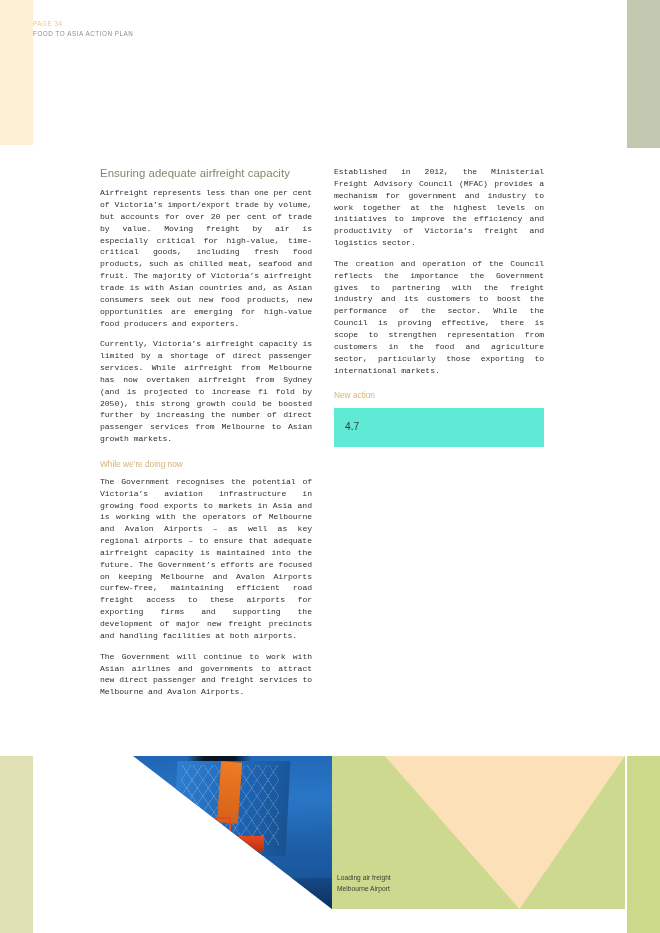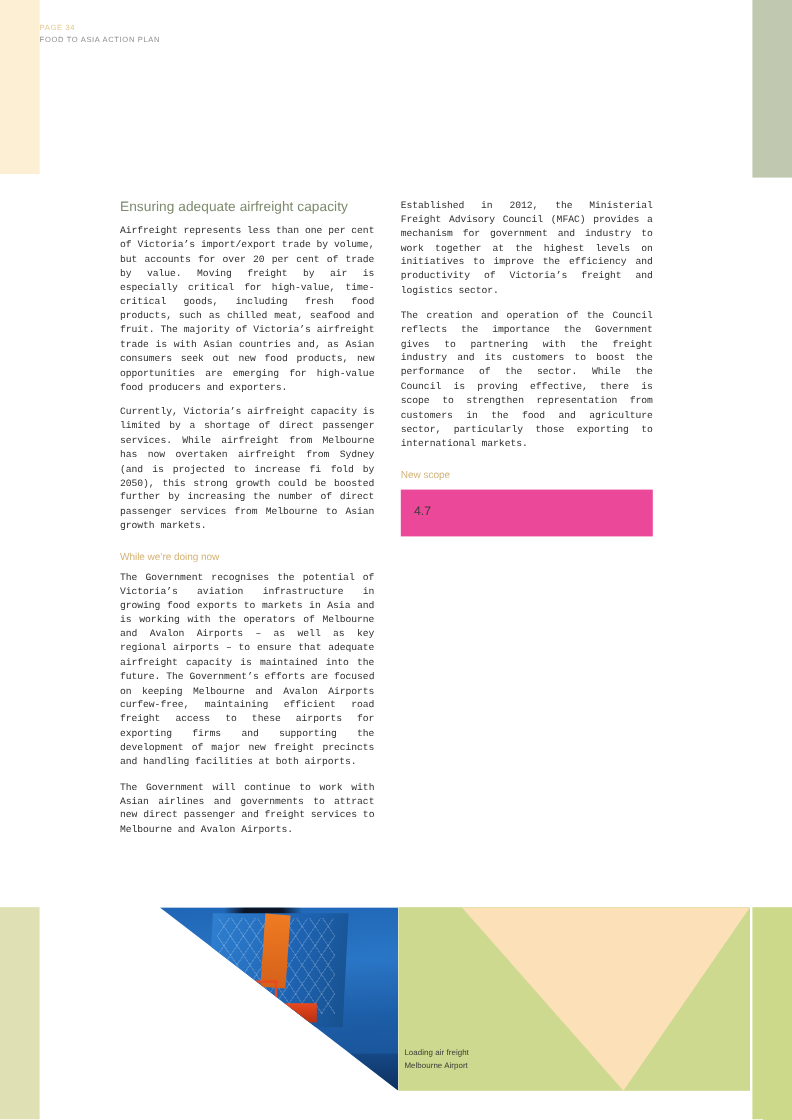--- a/index.html
+++ b/index.html
@@ -98,21 +98,21 @@
     color: #2f2f2f;
     text-align: justify;
     letter-spacing: -0.05px;
     font-family: Liberation Mono, monospace;
   }
   p.body-text:last-child { margin-bottom: 0; }
 
   
   #action-box {
     margin-top: 7px;
-    background: #ec4899;
+    background: #5eead4;
     padding: 11px 11px 13px 11px;
     display: flex;
     gap: 9px;
     align-items: center;
   }
   .action-number {
     font-size: 10.2px;
     color: #3a3a3a;
     flex: 0 0 auto;
     line-height: 1.35;
@@ -276,21 +276,21 @@
     <p class="body-text">Airfreight represents less than one per cent of Victoria’s import/export trade by volume, but accounts for over 20 per cent of trade by value. Moving freight by air is especially critical for high-value, time-critical goods, including fresh food products, such as chilled meat, seafood and fruit. The majority of Victoria’s airfreight trade is with Asian countries and, as Asian consumers seek out new food products, new opportunities are emerging for high-value food producers and exporters.</p>
     <p class="body-text">Currently, Victoria’s airfreight capacity is limited by a shortage of direct passenger services. While airfreight from Melbourne has now overtaken airfreight from Sydney (and is projected to increase fi fold by 2050), this strong growth could be boosted further by increasing the number of direct passenger services from Melbourne to Asian growth markets.</p>
     <h3 class="sub-heading">While we’re doing now</h3>
     <p class="body-text">The Government recognises the potential of Victoria’s aviation infrastructure in growing food exports to markets in Asia and is working with the operators of Melbourne and Avalon Airports – as well as key regional airports – to ensure that adequate airfreight capacity is maintained into the future. The Government’s efforts are focused on keeping Melbourne and Avalon Airports curfew-free, maintaining efficient road freight access to these airports for exporting firms and supporting the development of major new freight precincts and handling facilities at both airports.</p>
     <p class="body-text">The Government will continue to work with Asian airlines and governments to attract new direct passenger and freight services to Melbourne and Avalon Airports.</p>
   </div>
 
   <div class="column col-right">
     <p class="body-text">Established in 2012, the Ministerial Freight Advisory Council (MFAC) provides a mechanism for government and industry to work together at the highest levels on initiatives to improve the efficiency and productivity of Victoria’s freight and logistics sector.</p>
     <p class="body-text">The creation and operation of the Council reflects the importance the Government gives to partnering with the freight industry and its customers to boost the performance of the sector. While the Council is proving effective, there is scope to strengthen representation from customers in the food and agriculture sector, particularly those exporting to international markets.</p>
-    <h3 class="sub-heading">New scope</h3>
+    <h3 class="sub-heading">New action</h3>
     <div id="action-box">
       <div class="action-number">4.7</div>
     </div>
   </div>
 
 </div>
 
 <div id="bottom-band">
 
   <div id="green-wedge"></div>

